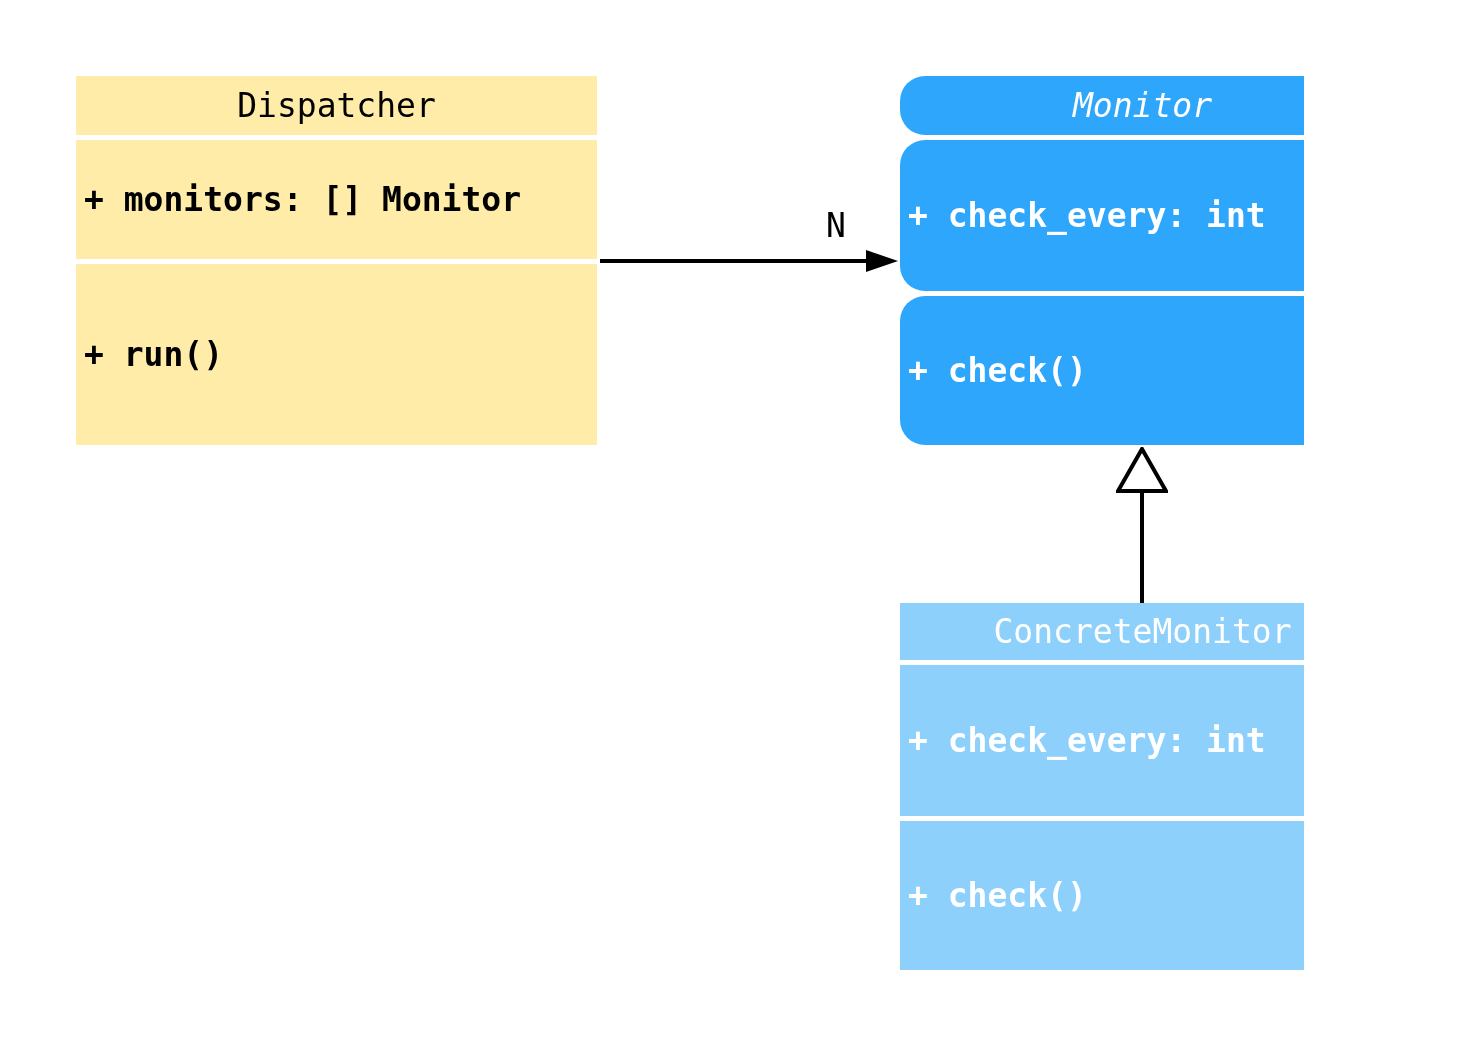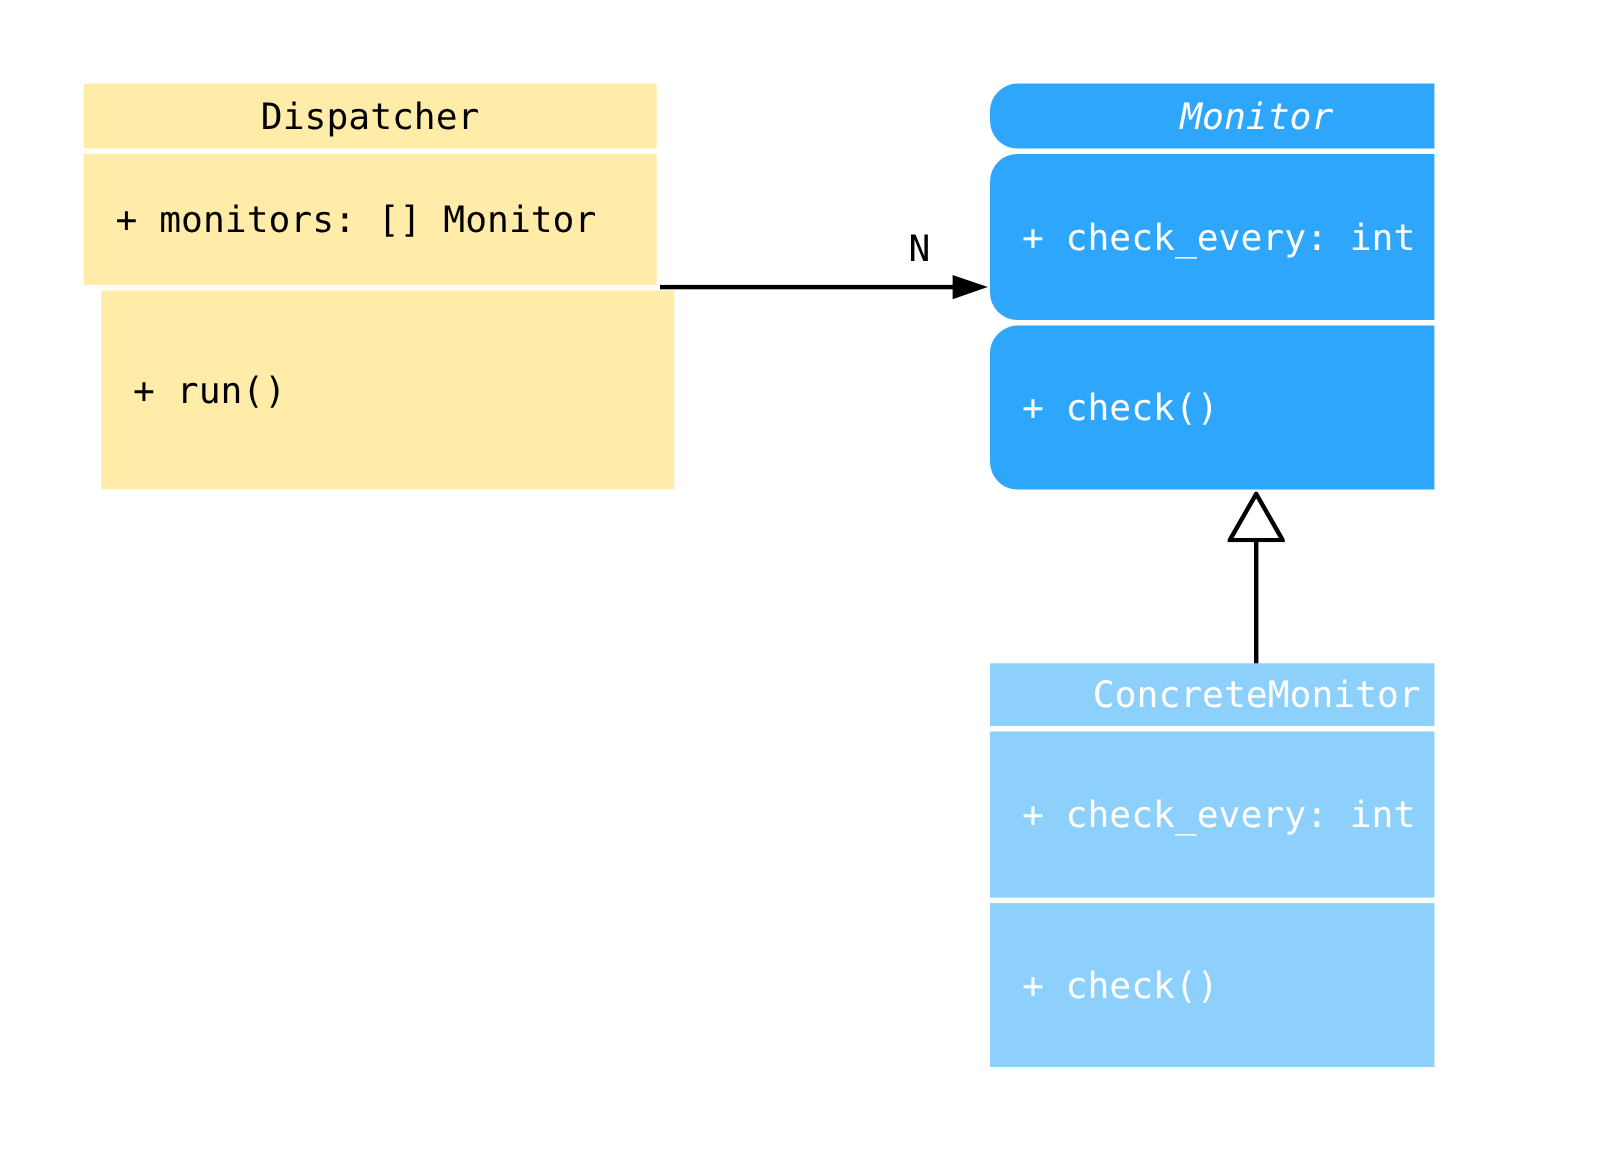--- a/index.html
+++ b/index.html
@@ -28,21 +28,22 @@
     justify-content: center;
   }
   .sec.title-sec {
     align-items: center;
   }
   .line {
     line-height: 35px;
     white-space: pre;
   }
   .body-sec {
-    padding-left: 29px;
+    padding-left: 8px;
+    font-weight: bold;
   }
   .c-dispatcher .sec { background: #FFECA8; color: #000000; }
   .c-monitor   .sec { background: #2EA6FB; color: #ffffff; border-radius: 25px; }
   .c-concrete  .sec { background: #8DD0FC; color: #ffffff; }
   .c-monitor .title-sec .line { font-style: italic; }
 
   .assoc-line {
     position: absolute;
     left: 600px; top: 259px;
     width: 268px; height: 4px;
@@ -78,21 +79,21 @@
 
 <div class="canvas">
 
   <div class="uml-class c-dispatcher" style="left:76px; top:76px; width:521px;">
     <div class="sec title-sec" style="height:59px;">
       <div class="line">Dispatcher</div>
     </div>
     <div class="sec body-sec" style="height:119px;">
       <div class="line">+ monitors: [] Monitor</div>
     </div>
-    <div class="sec body-sec" style="height:181px;margin-left:16px;">
+    <div class="sec body-sec" style="height:181px;">
       <div class="line">+ run()</div>
     </div>
   </div>
 
   <div class="uml-class c-monitor" style="left:900px; top:76px; width:485px;">
     <div class="sec title-sec" style="height:59px;">
       <div class="line">Monitor</div>
     </div>
     <div class="sec body-sec" style="height:151px;">
       <div class="line">+ check_every: int</div>

